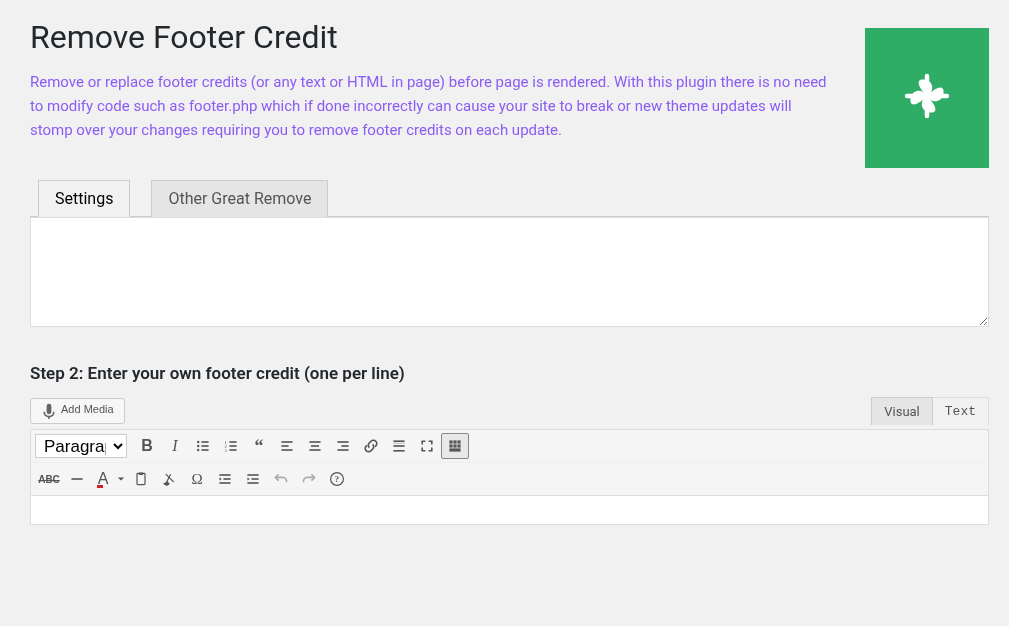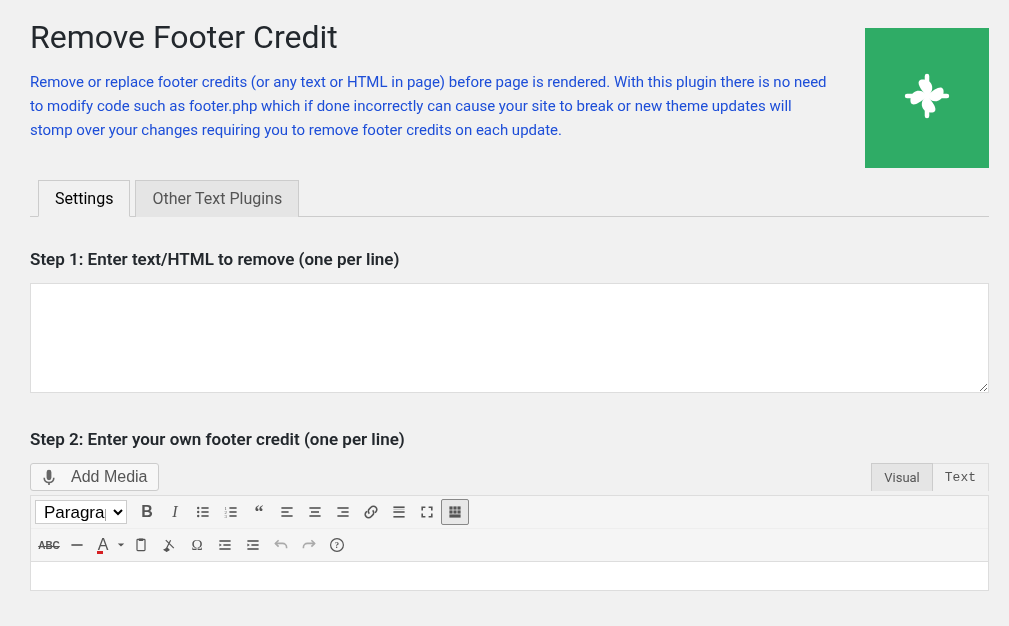--- a/index.html
+++ b/index.html
@@ -24,21 +24,21 @@
     flex: 1;
   }
   h1 {
     font-size: 32px;
     font-weight: 400;
     margin: 8px 0 14px 0;
     color: #23282d;
   }
   .desc {
     font-size: 15px;
-    color: #1d4ed8;
+    color: #8b5cf6;
     line-height: 1.6;
     margin: 0 0 14px 0;
     max-width: 800px;
   }
   .logo {
     width: 124px;
     height: 140px;
     background: #2fac66;
     display: flex;
     align-items: center;
@@ -46,21 +46,21 @@
     flex-shrink: 0;
     margin-top: 18px;
   }
   .logo svg { width: 58px; height: 58px; }
 
   .nav-tabs {
     border-bottom: 1px solid #ccc;
     margin: 0;
     padding: 0;
     display: flex;
-    gap: 5px;
+    gap: 21px;
     padding-left: 8px;
   }
   .nav-tab {
     display: inline-block;
     padding: 8px 16px;
     font-size: 16px;
     color: #555;
     background: #e5e5e5;
     border: 1px solid #ccc;
     border-bottom: none;
@@ -97,25 +97,25 @@
     display: flex;
     align-items: center;
     justify-content: space-between;
     margin-bottom: 0;
   }
   .add-media-btn {
     background: #f7f7f7;
     border: 1px solid #ccc;
     color: #555;
     padding: 4px 10px;
-    font-size: 16px;
+    font-size: 11px;
     border-radius: 3px;
     display: inline-flex;
-    align-items: center;
-    gap: 14px;
+    align-items: flex-start;
+    gap: 4px;
     cursor: pointer;
   }
   .add-media-btn .mic {
     width: 16px; height: 16px;
     display: inline-flex; align-items: center; justify-content: center;
   }
 
   .editor-tabs {
     display: flex;
     gap: 0;
@@ -231,24 +231,23 @@
           <path d="M32 32 C44 44, 44 52, 34 50 C24 48, 24 36, 32 32 Z" fill="#fff" stroke="none"></path>
           <path d="M32 32 C20 44, 12 44, 14 34 C16 24, 28 24, 32 32 Z" fill="#fff" stroke="none"></path>
           <path d="M32 32 C44 20, 52 20, 50 30 C48 40, 36 40, 32 32 Z" fill="#fff" stroke="none"></path>
         </svg>
       </span>
     </div>
   </div>
 
   <div class="nav-tabs">
     <a class="nav-tab active">Settings</a>
-    <a class="nav-tab">Other Text Plugins</a>
+    <a class="nav-tab">Other Great Remove</a>
   </div>
 
-  <div class="step-label">Step 1: Enter text/HTML to remove (one per line)</div>
   <textarea class="big-textarea" style=""></textarea>
 
   <div class="step-label">Step 2: Enter your own footer credit (one per line)</div>
 
   <div class="media-row">
     <button class="add-media-btn">
       <span class="mic">
         <svg viewBox="0 0 20 20" fill="#666">
             <path d="M13 11V4a3 3 0 10-6 0v7a3 3 0 006 0zm2 0a5 5 0 01-10 0H3a7 7 0 006 6.9V20h2v-2.1A7 7 0 0017 11h-2z"></path>
           </svg>

